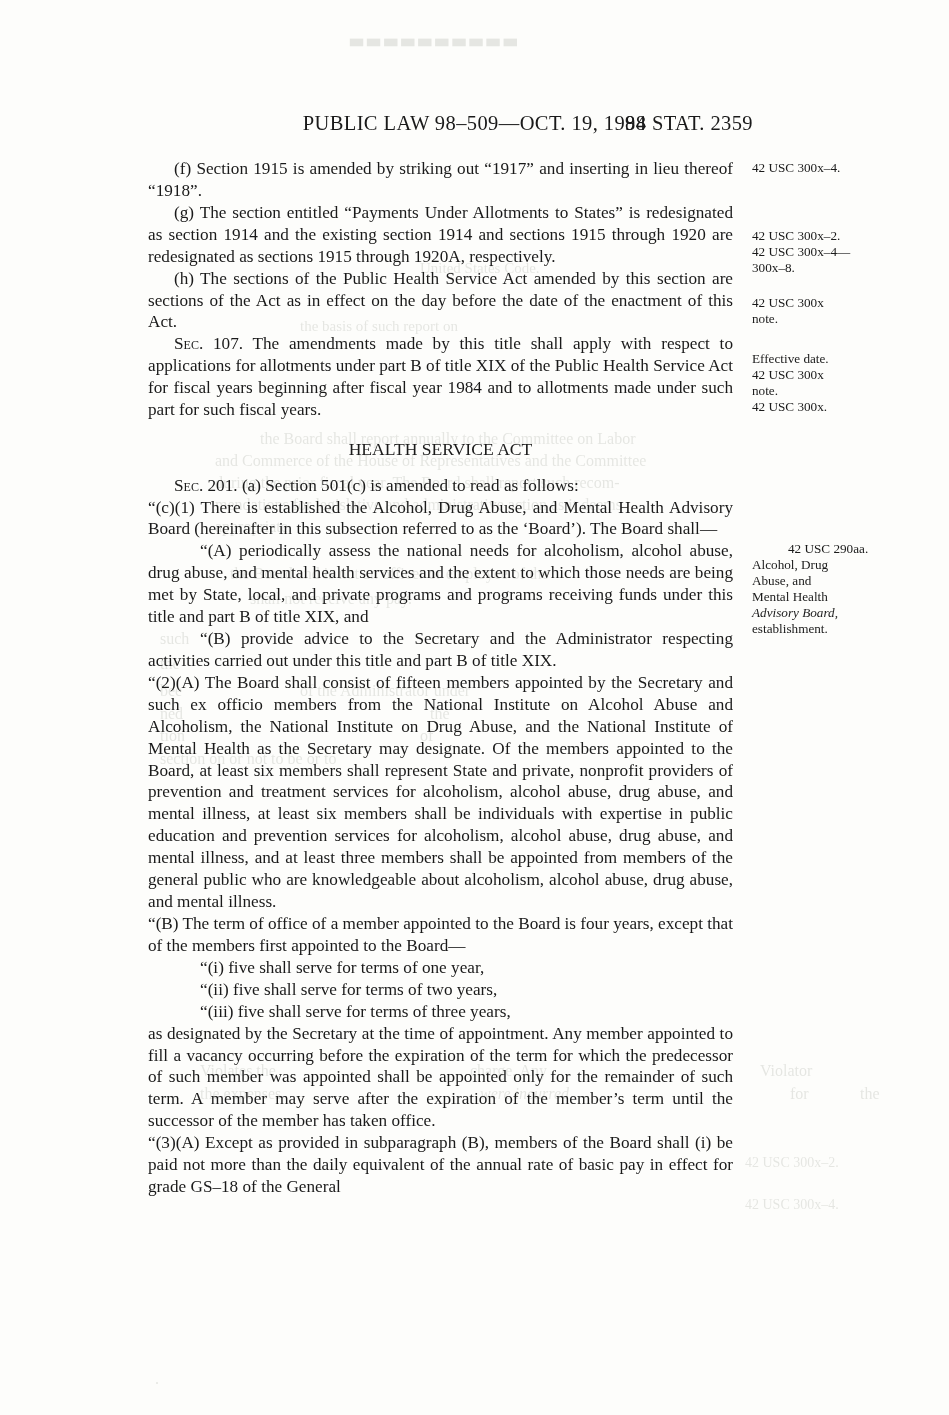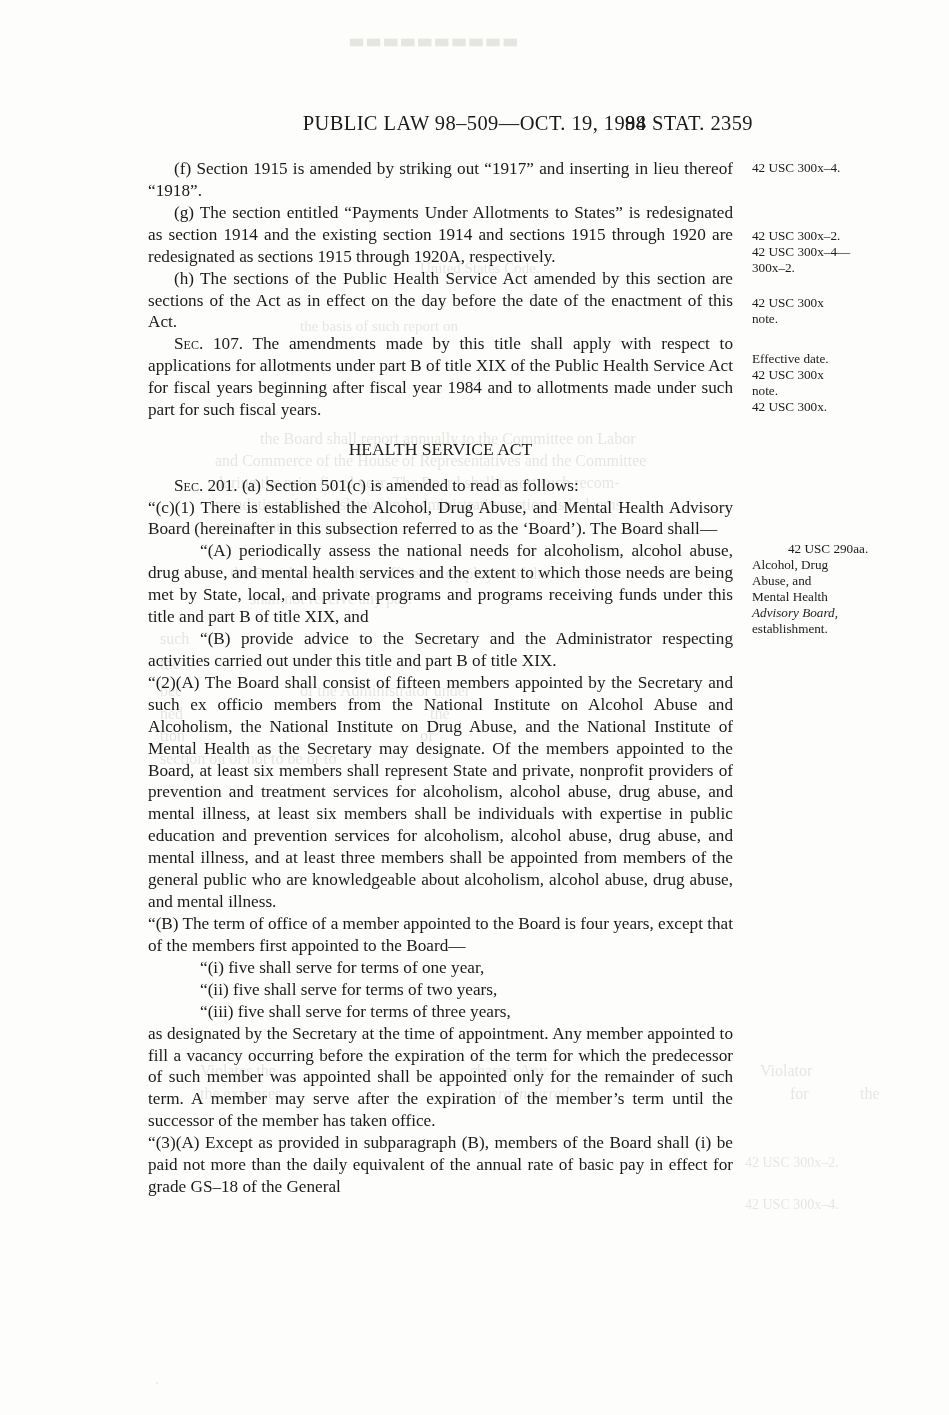--- a/index.html
+++ b/index.html
@@ -159,21 +159,21 @@
     <p class="ind2">“(iii) five shall serve for terms of three years,</p>
     <p class="noindent">as designated by the Secretary at the time of appointment. Any member appointed to fill a vacancy occurring before the expiration of the term for which the predecessor of such member was appointed shall be appointed only for the remainder of such term. A member may serve after the expiration of the member’s term until the successor of the member has taken office.</p>
     <p class="noindent">“(3)(A) Except as provided in subparagraph (B), members of the Board shall (i) be paid not more than the daily equivalent of the annual rate of basic pay in effect for grade GS–18 of the General</p>
   </div>
 
   <div class="margin-col" style="top: 160px;">
     <div class="margin-note" style="top:0px;">42 USC 300x–4.</div>
 
     <div class="margin-note" style="top:68px;">42 USC 300x–2.</div>
     <div class="margin-note" style="top:84px;">42 USC 300x–4—</div>
-    <div class="margin-note" style="top:100px;">300x–2.</div>
+    <div class="margin-note" style="top:100px;">300x–8.</div>
 
     <div class="margin-note" style="top:135px;">42 USC 300x</div>
     <div class="margin-note" style="top:151px;">note.</div>
 
     <div class="margin-note" style="top:191px;">Effective date.</div>
     <div class="margin-note" style="top:207px;">42 USC 300x</div>
     <div class="margin-note" style="top:223px;">note.</div>
     <div class="margin-note" style="top:239px;">42 USC 300x.</div>
 
     <div class="margin-note" style="top:381px;margin-left:36px;">42 USC 290aa.</div>

